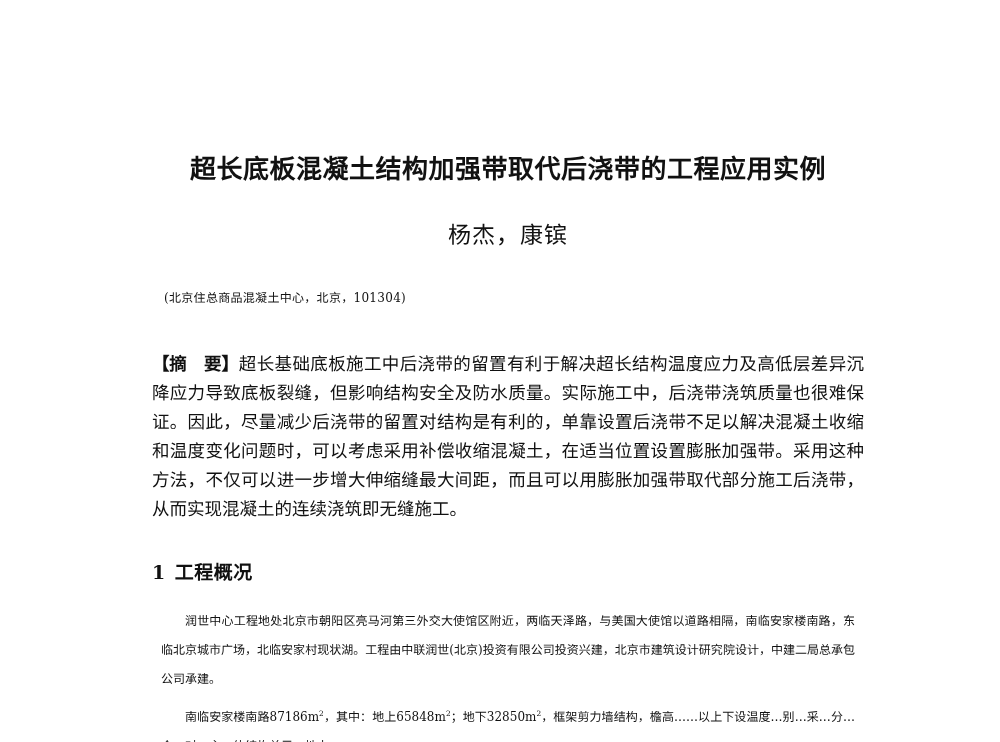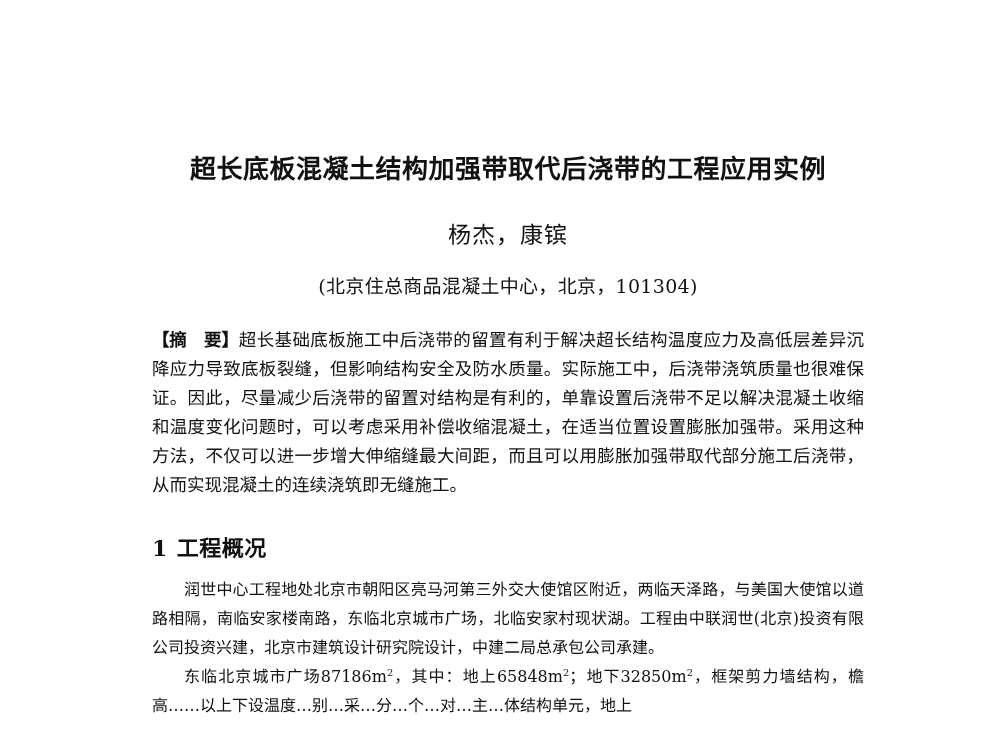--- a/index.html
+++ b/index.html
@@ -48,25 +48,25 @@
   .authors {
     margin: 0;
     padding-top: 36px;
     font-size: 23px;
     line-height: 26px;
     text-align: center;
     letter-spacing: 1px;
   }
 
   .affiliation {
-    margin: 0;
+    margin: 12px;
     padding-top: 26px;
-    font-size: 19px;
+    font-size: 12px;
     line-height: 24px;
-    text-align: center;
+    text-align: left;
     letter-spacing: 0.3px;
   }
 
   
   .abstract-block {
     margin: 0;
     padding-top: 28px;
   }
 
   .abstract {
@@ -89,35 +89,35 @@
   .lbl {
     font-weight: bold;
     font-family: Liberation Serif, serif;
     letter-spacing: -0.5px;
   }
 
   
   .section-heading {
     margin: 0;
     padding-top: 34px;
-    font-size: 22px;
+    font-size: 19px;
     line-height: 28px;
     font-weight: bold;
     font-family: "DejaVu Sans", "Liberation Sans", sans-serif;
     letter-spacing: 0.5px;
   }
   .section-heading .num {
     font-family: "DejaVu Serif", "Liberation Serif", serif;
     padding-right: 9px;
   }
 
   .body-para {
-    margin: 0;
+    margin: 9px;
     padding-top: 12px;
-    font-size: 16px;
+    font-size: 12px;
     line-height: 29px;
     text-indent: 2em;
     text-align: justify;
     text-justify: inter-ideograph;
   }
   .body-para.tight {
     padding-top: 0;
   }
 
   sup {
@@ -140,16 +140,16 @@
 
     <div class="abstract-block">
       <p class="abstract"><span class="lbl">【摘　要】</span><span>超长基础底板施工中后浇带的留置有利于解决超长结构温度应力及高低层差异沉降应力导致底板裂缝，但影响结构安全及防水质量。实际施工中，后浇带浇筑质量也很难保证。因此，尽量减少后浇带的留置对结构是有利的，单靠设置后浇带不足以解决混凝土收缩和温度变化问题时，可以考虑采用补偿收缩混凝土，在适当位置设置膨胀加强带。采用这种方法，不仅可以进一步增大伸缩缝最大间距，而且可以用膨胀加强带取代部分施工后浇带，从而实现混凝土的连续浇筑即无缝施工。</span></p>
 
     </div>
 
     <h2 class="section-heading"><span class="num">1</span><span>工程概况</span></h2>
 
     <p class="body-para">润世中心工程地处北京市朝阳区亮马河第三外交大使馆区附近，两临天泽路，与美国大使馆以道路相隔，南临安家楼南路，东临北京城市广场，北临安家村现状湖。工程由中联润世(北京)投资有限公司投资兴建，北京市建筑设计研究院设计，中建二局总承包公司承建。</p>
 
-    <p class="body-para tight"><span>东临北京城市广场</span><span>87186</span><span>m</span><sup>2</sup><span>，其中：地上</span><span>65848</span><span>m</span><sup>2</sup><span>；地下</span><span>32850</span><span>m</span><sup>2</sup><span>，框架剪力墙结构，檐</span><span>高……以上下设温度…别…采…分…个…对…主…体结构单元，地上</span></p>
+    <p class="body-para tight"><span>南临安家楼南路</span><span>87186</span><span>m</span><sup>2</sup><span>，其中：地上</span><span>65848</span><span>m</span><sup>2</sup><span>；地下</span><span>32850</span><span>m</span><sup>2</sup><span>，框架剪力墙结构，檐</span><span>高……以上下设温度…别…采…分…个…对…主…体结构单元，地上</span></p>
 
   </div>
 </div>
 
 </body></html>

